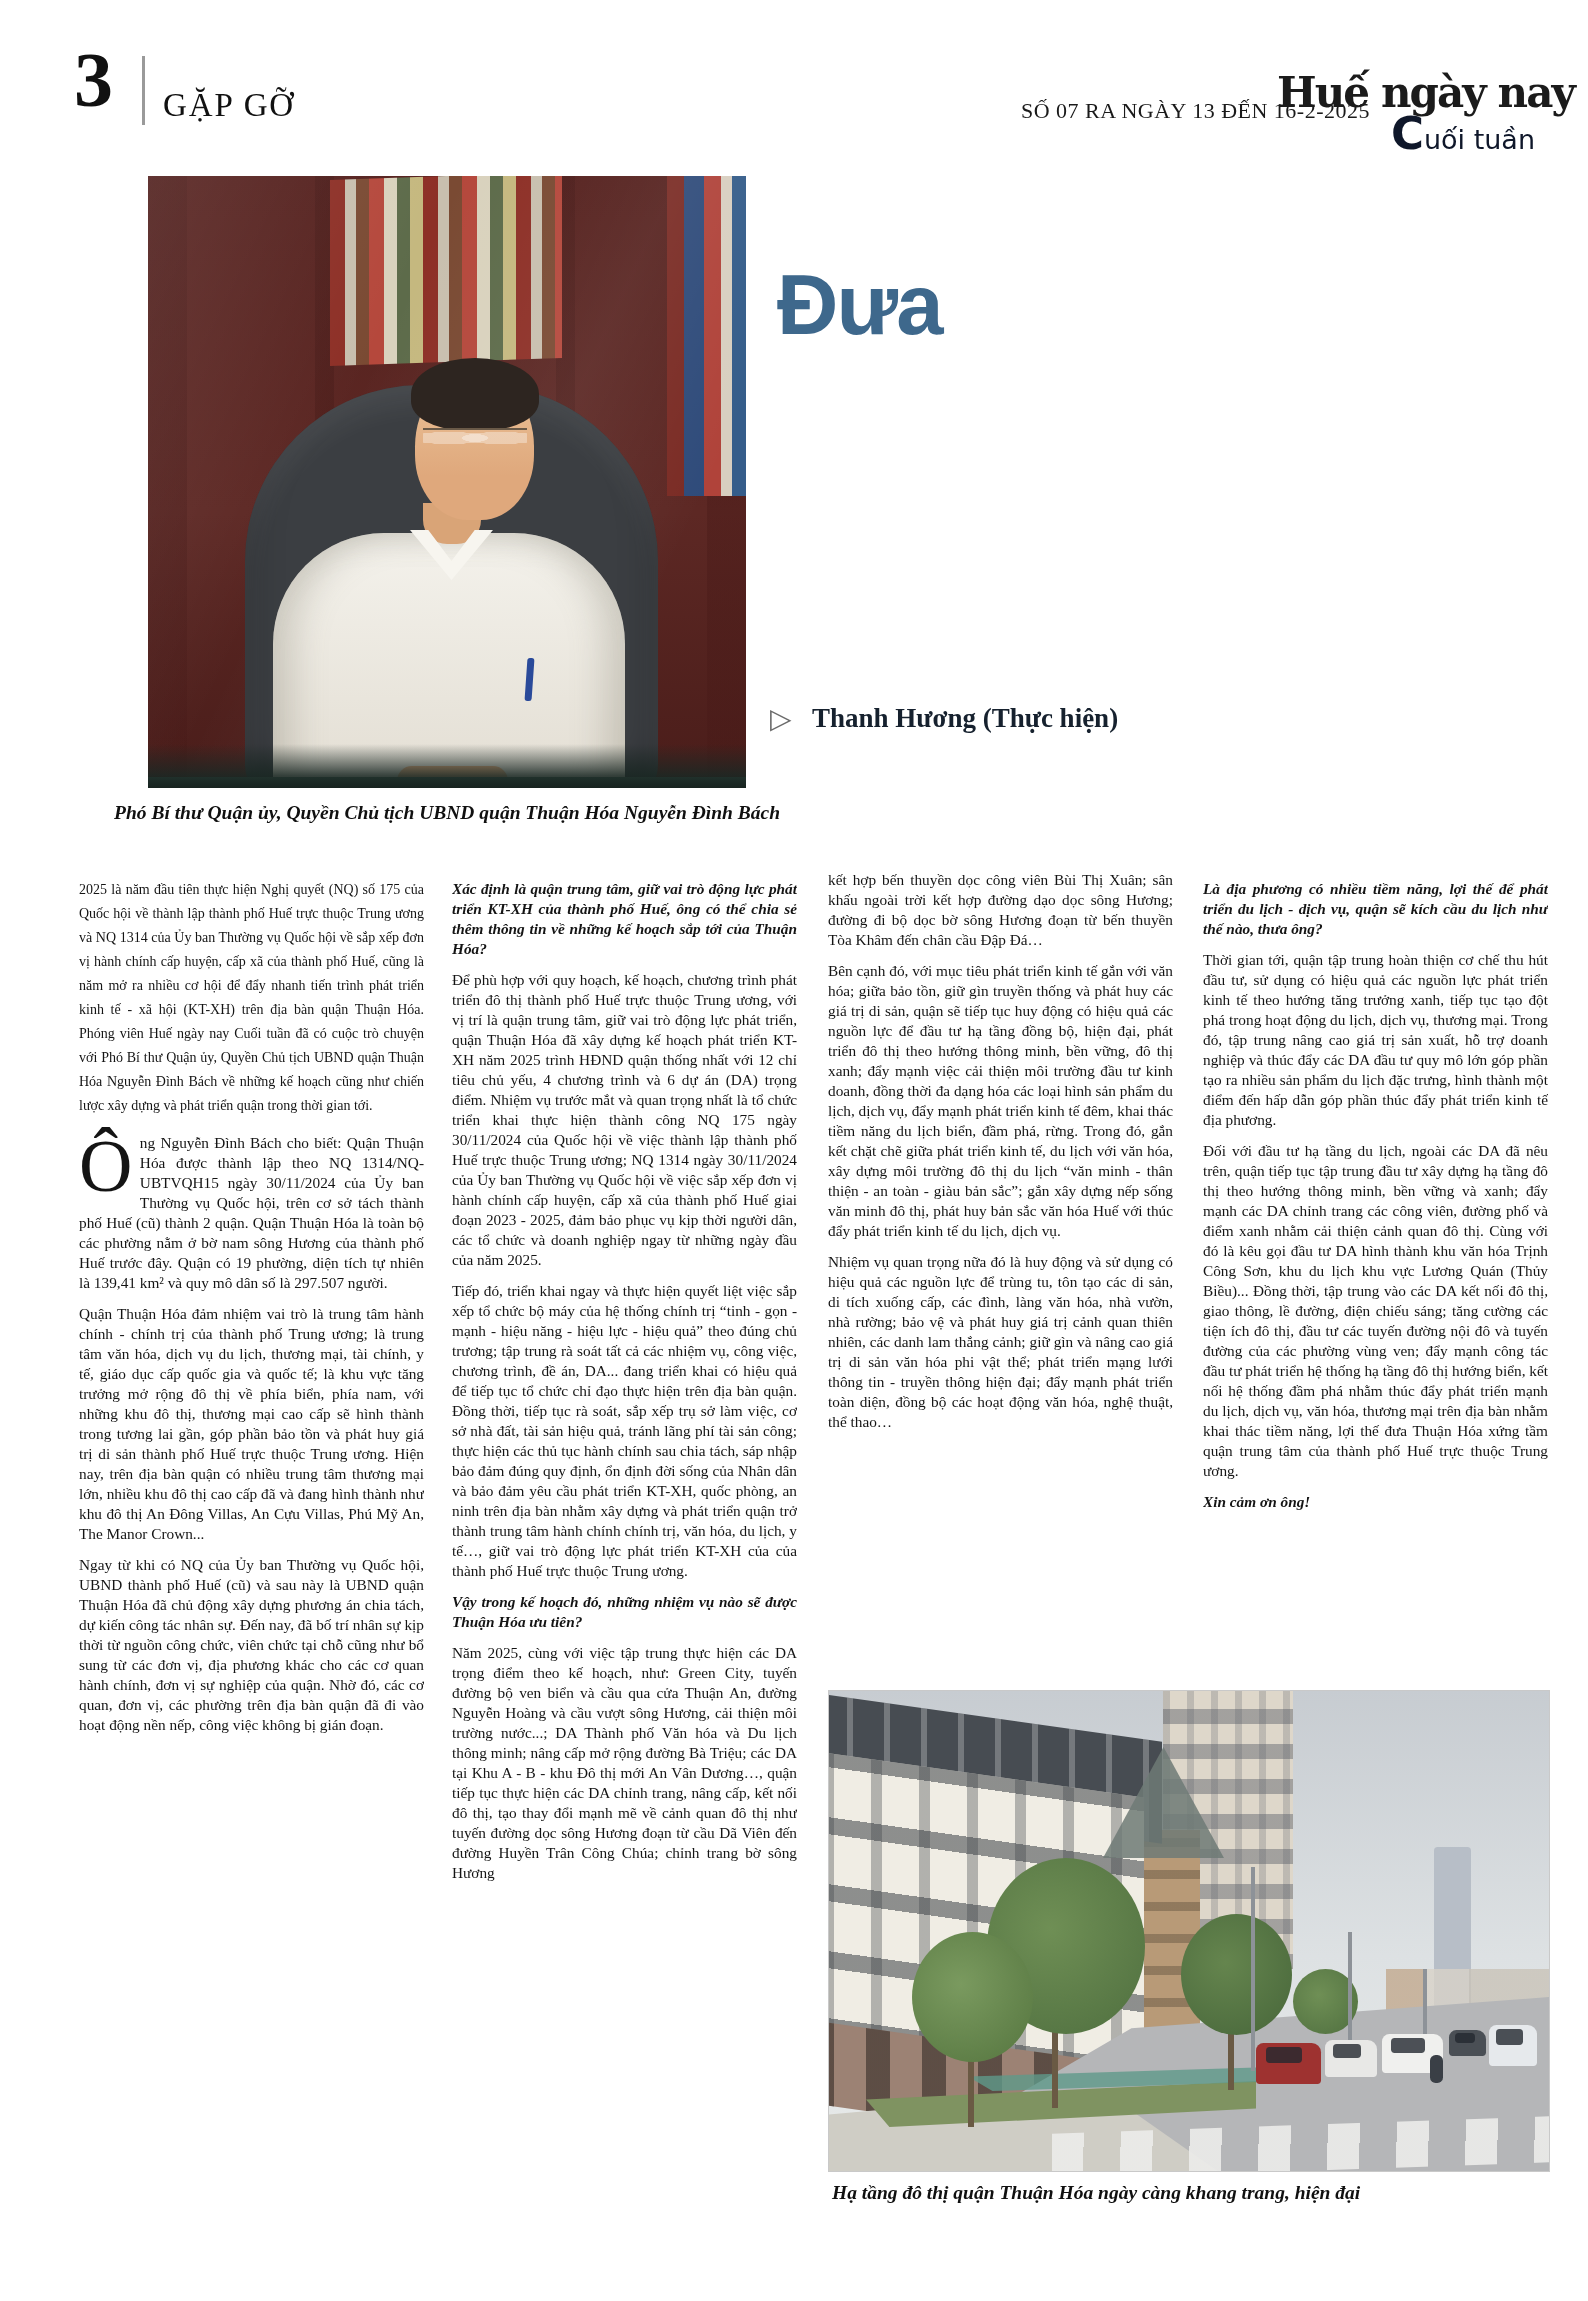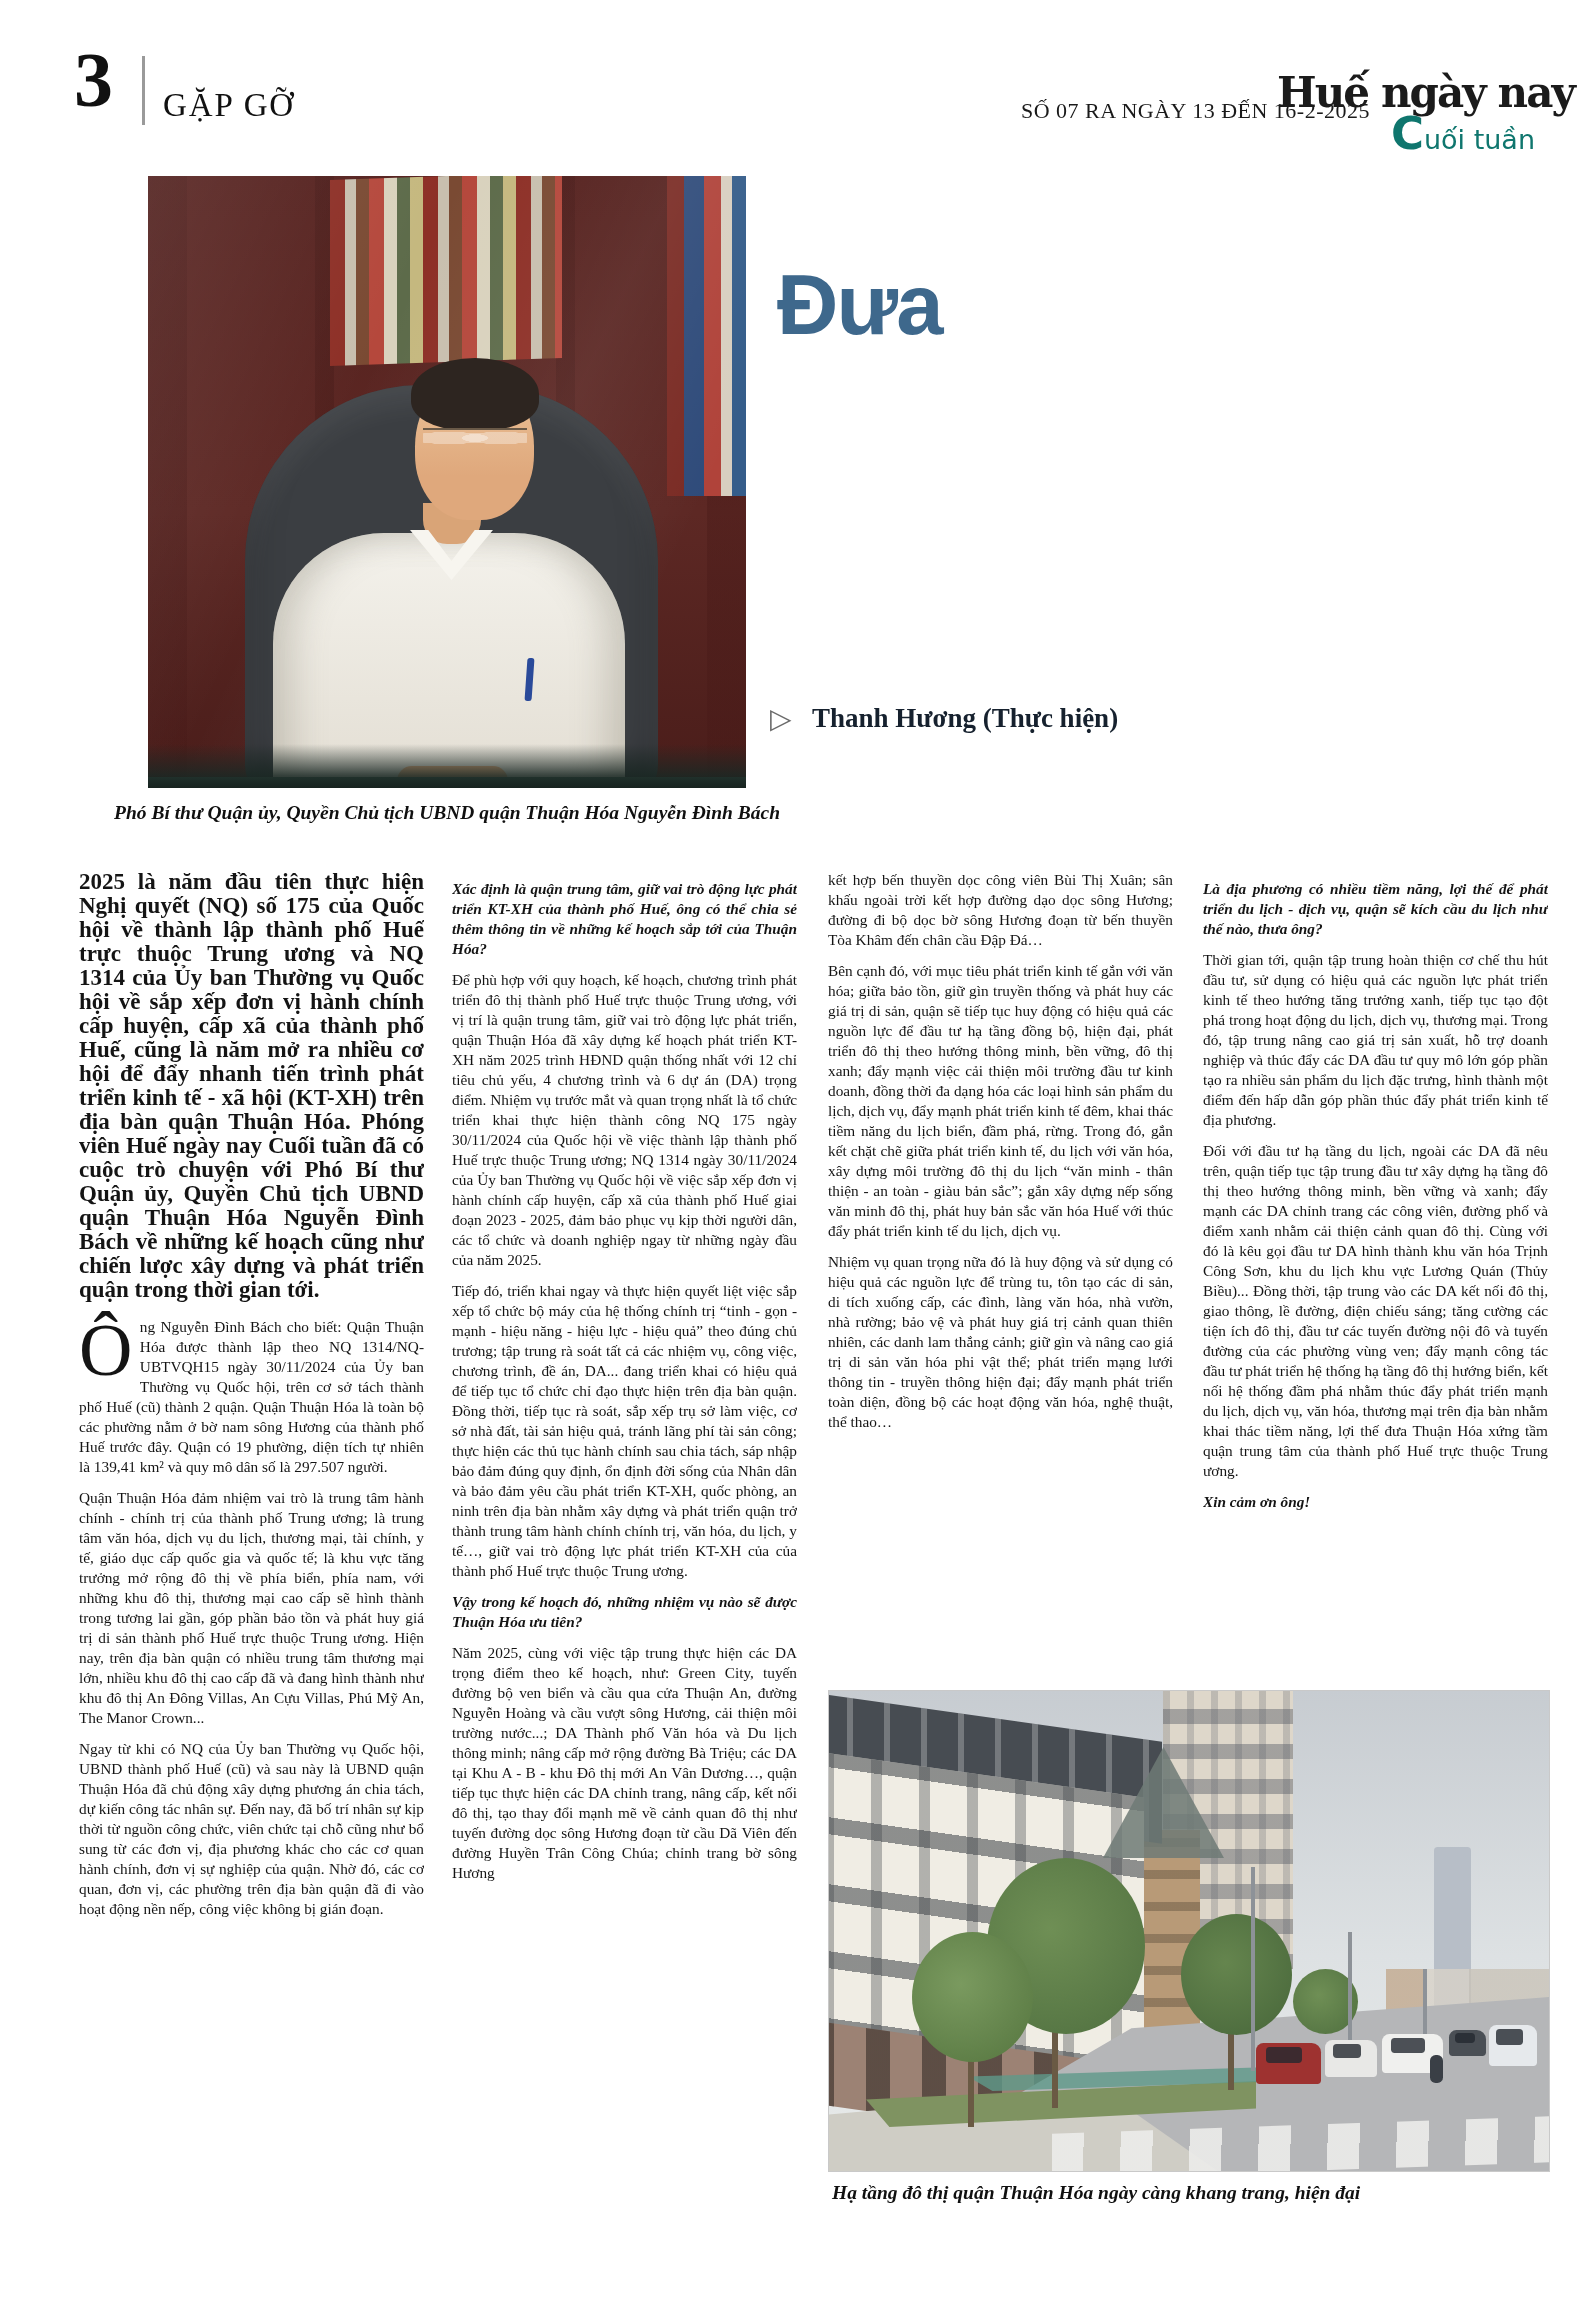--- a/index.html
+++ b/index.html
@@ -9,21 +9,21 @@
   
   .page-num{position:absolute;left:74px;top:41px;font-size:78px;font-weight:bold;
             font-family:"Liberation Serif",serif;color:#111;line-height:1;}
   .head-divider{position:absolute;left:142px;top:56px;width:2.8px;height:69px;background:#9a9a9a;}
   .section-name{position:absolute;left:163px;top:87px;font-size:33px;letter-spacing:1.9px;
                 font-family:"Liberation Serif",serif;color:#111;}
   .issue-info{position:absolute;top:98px;right:219px;font-size:22px;letter-spacing:0.5px;color:#1a1a1a;margin-left:29px;}
   .masthead{position:absolute;top:72px;right:15px;font-family:"DejaVu Serif",serif;
             font-weight:800;font-size:42px;letter-spacing:-1.9px;color:#1b1b1b;line-height:1;}
   .masthead-sub{position:absolute;top:124px;right:54px;font-family:"DejaVu Sans",sans-serif;
-            font-size:27px;color:#0f766e;letter-spacing:0;}
+            font-size:27px;color:#0f172a;letter-spacing:0;}
   .masthead-sub::first-letter{font-size:45px;font-weight:bold;line-height:0;}
 
   
   .portrait{position:absolute;left:148px;top:176px;width:598px;height:612px;overflow:hidden;
             background:linear-gradient(180deg,#55211e 0%,#5d2824 55%,#4a1d1a 100%);}
   .shelf-frame{position:absolute;inset:0;
      background:
        linear-gradient(90deg,#47191763 0 39px,transparent 39px calc(100% - 39px),#47191763 calc(100% - 39px) 100%),
        linear-gradient(90deg,transparent 0 167px,#3f161455 167px 186px,transparent 186px 408px,#3f161455 408px 427px,transparent 427px);}
   .books-left{position:absolute;left:182px;top:0;width:232px;height:186px;
@@ -65,21 +65,21 @@
   .byline .tri{display:inline-block;color:#6a6a6a;font-family:"DejaVu Sans",sans-serif;
                font-size:28px;font-weight:normal;margin-right:20.4px;transform:translateY(0.9px);}
 
   
   .col{position:absolute;top:870px;width:345px;overflow:hidden;text-align:justify;}
   .col.c1{left:79px;height:1382px;}
   .col.c2{left:452px;height:1382px;}
   .col.c3{left:828px;height:816px;}
   .col.c4{left:1203px;height:816px;}
   .col p{margin:0 0 11px 0;font-size:15.3px;line-height:20px;}
-  .col p.intro{font-size:23px;line-height:24px;font-weight:bold;margin-bottom:15px;}
+  .col p.intro{font-size:14px;line-height:24px;font-weight:normal;margin-bottom:15px;margin-top:8px;}
   .col p.question{font-weight:bold;font-style:italic;margin:9.3px 0 11px 0;}
   .col p.closing{font-weight:bold;font-style:italic;}
   .dropcap{float:left;font-size:74px;line-height:59px;padding:3.7px 7.4px 0 0;font-weight:400;}
 
   
   .street{position:absolute;left:828px;top:1690px;width:720px;height:480px;overflow:hidden;
           border:0.9px solid #c9c9c9;background:linear-gradient(180deg,#c7ccd1 0%,#dde1e3 55%,#e8eae9 100%);}
   .far-tower{position:absolute;left:605px;top:156px;width:37px;height:167px;background:#b7bec7;border-radius:3.7px 3.7px 0 0;}
   .far-blocks{position:absolute;left:557px;top:278px;width:163px;height:56px;
       background:linear-gradient(90deg,#c2a98e 0 37px,#d8d2c8 37px 83px,#c9c3b8 83px 163px);opacity:.8;}

